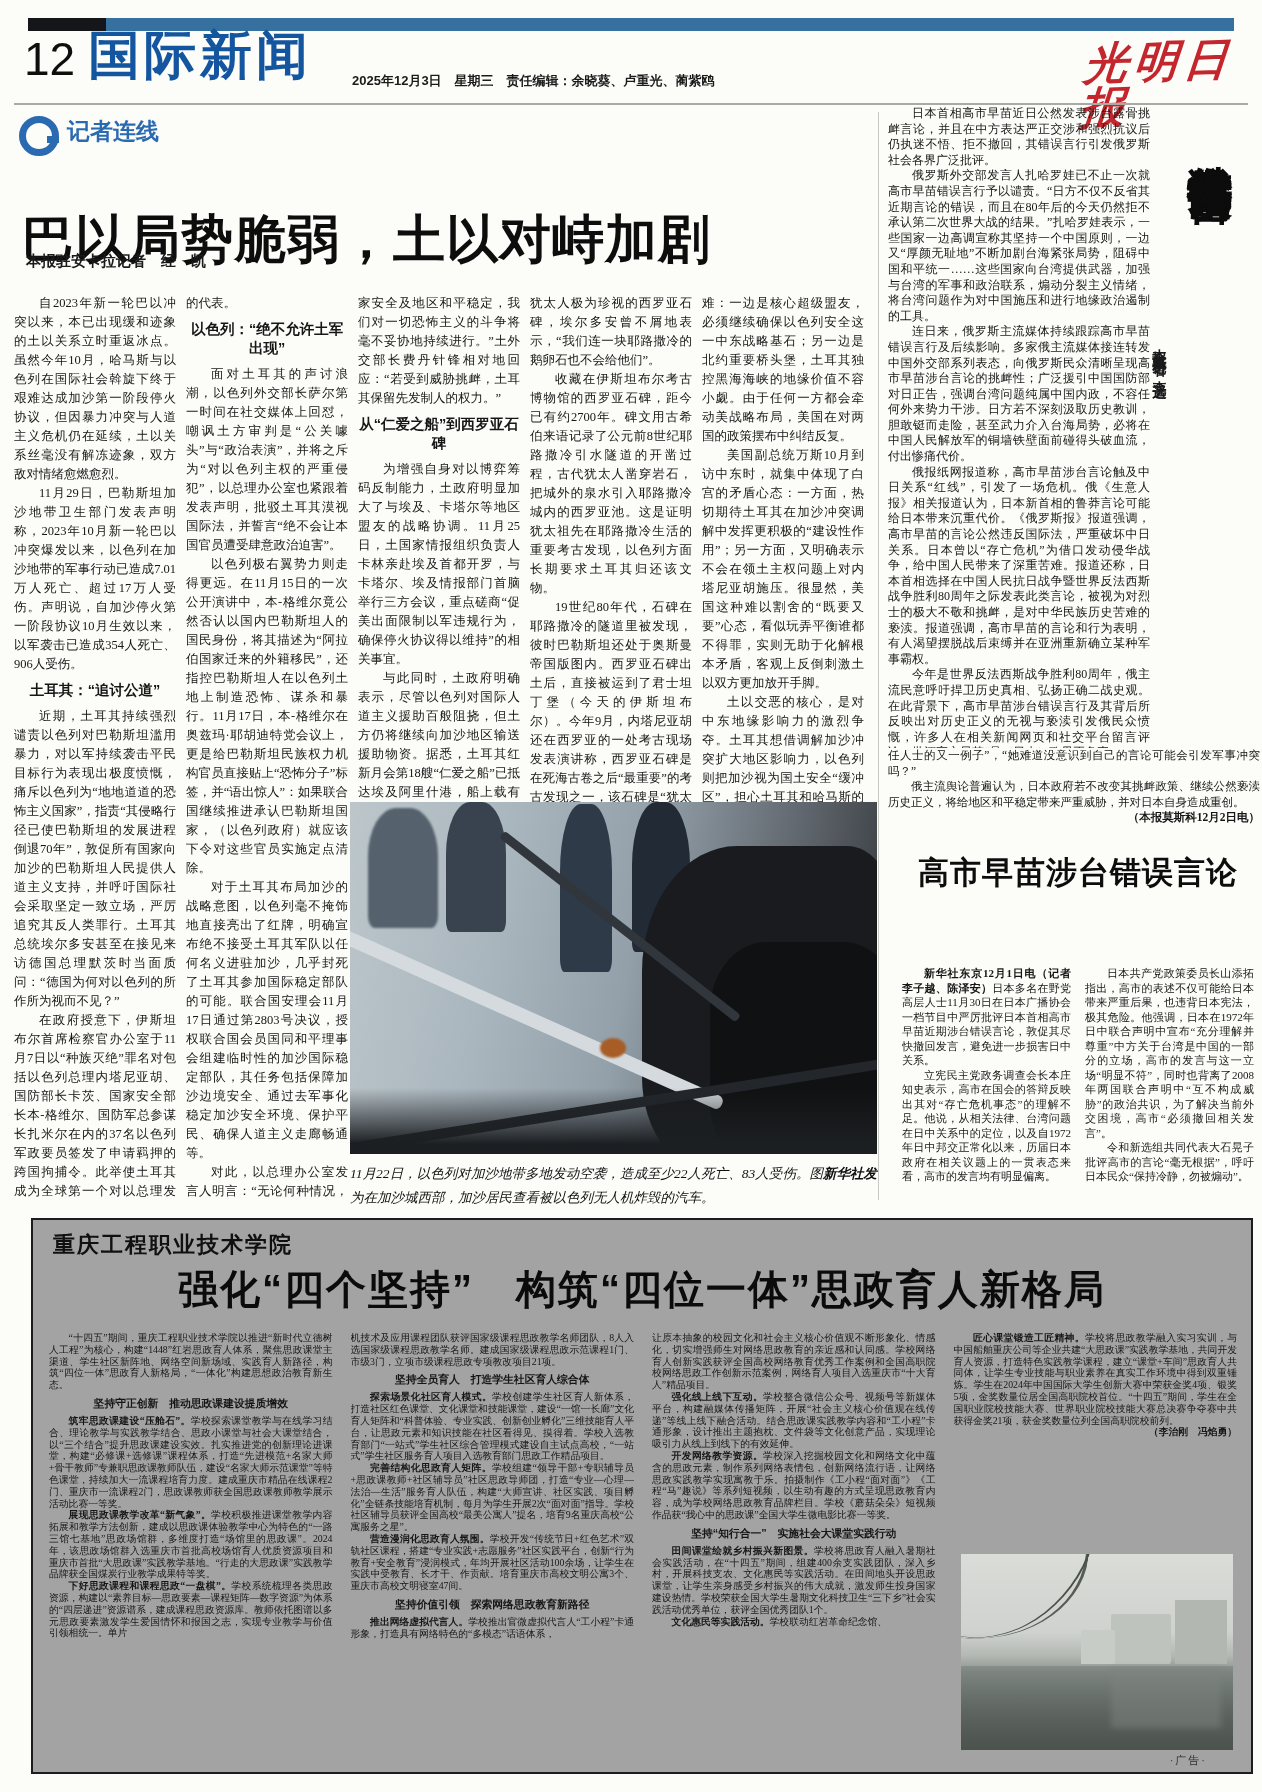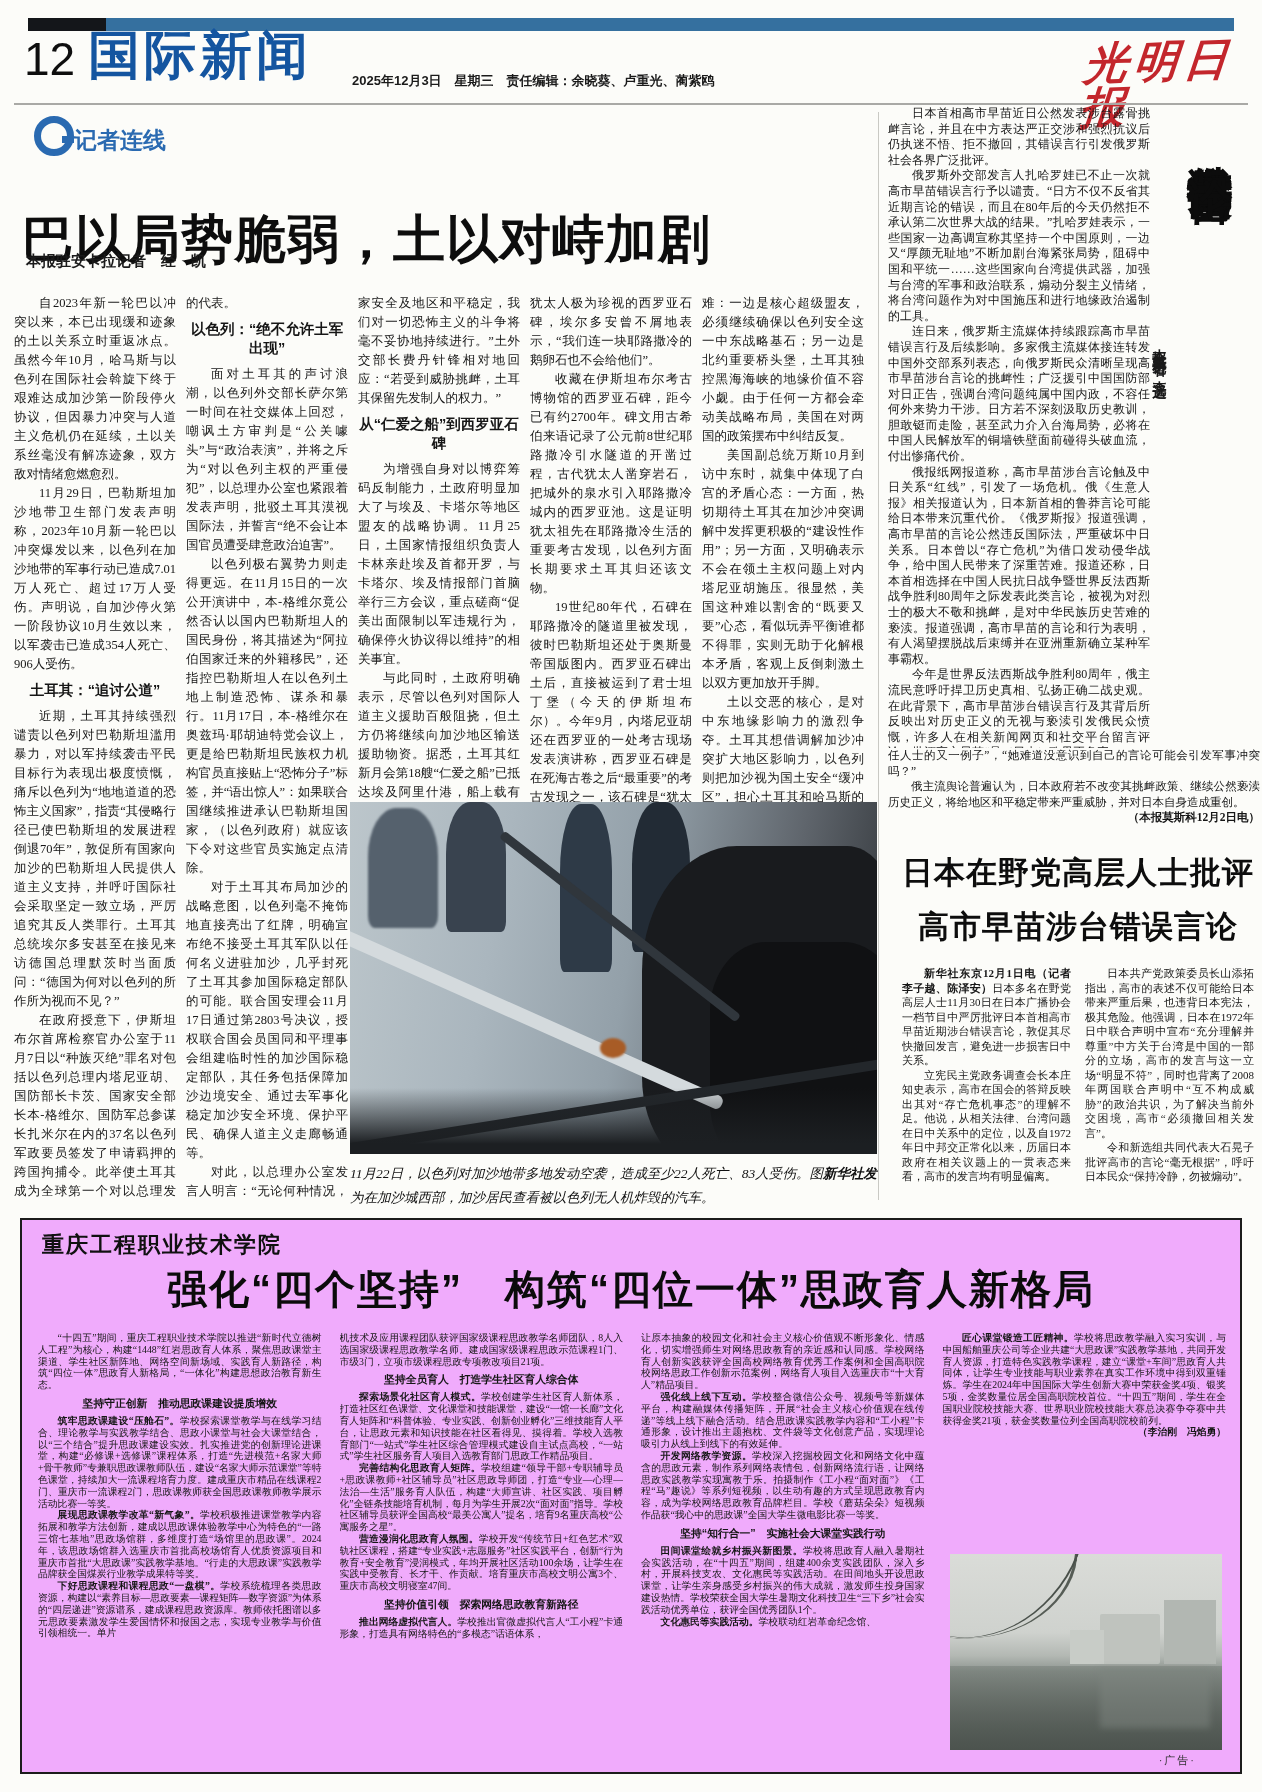--- a/index.html
+++ b/index.html
@@ -11,21 +11,21 @@
   .pagenum{position:absolute;left:24px;top:36px;font-family:"Liberation Sans",sans-serif;
            font-size:46px;font-weight:400;color:#0e0e0e;line-height:1;}
   .section-title{position:absolute;left:88px;top:30px;font-size:52px;font-weight:900;
            color:#1455a0;letter-spacing:4px;line-height:1;}
   .date-line{position:absolute;left:352px;top:72px;font-size:13px;font-weight:700;color:#1a1a1a;
            font-family:"Liberation Sans",sans-serif;}
   .masthead{position:absolute;left:1082px;top:40px;font-size:44px;font-weight:900;color:#c3262c;
            letter-spacing:6px;font-style:italic;transform:rotate(-2deg) skewX(-7deg);line-height:1;}
   .header-rule{position:absolute;left:14px;top:103px;width:1234px;height:2px;background:#a9a9a6;}
   
-  .badge{position:absolute;left:34px;top:116px;display:flex;align-items:flex-end;}
+  .badge{position:absolute;left:19px;top:116px;display:flex;align-items:flex-start;gap:8px;}
   .gicon{width:26px;height:26px;border:7px solid #2a6ab1;border-radius:50%;position:relative;box-sizing:content-box;}
   .gicon:after{content:"";position:absolute;right:-7px;top:13px;width:12px;height:7px;background:#2a6ab1;}
   .badge-label{font-family:"Liberation Sans",sans-serif;font-size:23px;font-weight:700;color:#2a6ab1;}
   
   .main-headline{position:absolute;left:22px;top:176px;width:840px;font-size:52px;font-weight:900;
            letter-spacing:1px;color:#0d0d0d;line-height:1.1;white-space:nowrap;}
   .main-byline{position:absolute;left:26px;top:252px;font-size:15px;font-weight:700;color:#1a1a1a;}
   .cols{display:flex;align-items:flex-start;}
   .main-cols{position:absolute;left:14px;top:294px;width:852px;gap:10px;}
   .main-cols .ncol{width:162px;height:906px;overflow:hidden;font-size:12.5px;line-height:19px;text-align:justify;}
@@ -66,22 +66,22 @@
   .ru-byline{position:absolute;left:1150px;top:338px;height:250px;writing-mode:vertical-rl;
           font-size:14px;font-weight:700;color:#1a1a1a;letter-spacing:2px;}
   .ru-headline{position:absolute;left:1174px;top:130px;height:592px;writing-mode:vertical-rl;
           font-size:45px;font-weight:900;letter-spacing:1px;color:#0c0c0c;line-height:1.6;}
   
   .jp-headline{position:absolute;left:900px;top:846px;width:356px;text-align:center;font-weight:900;
           font-size:31px;line-height:1.75;color:#0d0d0d;letter-spacing:1px;}
   .jp-cols{position:absolute;left:902px;top:966px;width:352px;gap:14px;}
   .jp-cols .ncol{width:169px;height:234px;overflow:hidden;font-size:11px;line-height:14.5px;text-align:justify;}
   
-  .ad-box{position:absolute;left:20px;top:1218px;width:1222px;height:556px;border:2px solid #1c1c1c;
-          box-sizing:border-box;background:#f0abfc;}
+  .ad-box{position:absolute;left:31px;top:1218px;width:1222px;height:556px;border:2px solid #1c1c1c;
+          box-sizing:border-box;background:#a3a3a3;}
   .ad-org{position:absolute;left:20px;top:10px;font-family:"Liberation Sans",sans-serif;
           font-size:22px;font-weight:700;color:#101010;letter-spacing:2px;}
   .ad-headline{position:absolute;left:0;top:42px;width:100%;text-align:center;font-size:40px;font-weight:900;
           letter-spacing:2px;color:#0b0b0b;font-family:"Liberation Sans",sans-serif;}
   .ad-cols{position:absolute;left:16px;top:112px;width:1188px;gap:18px;}
   .ad-cols .ncol{width:284px;height:432px;overflow:hidden;font-size:9.8px;line-height:11.8px;text-align:justify;}
   .ad-cols .itm-h{font-size:10.8px;margin:5px 0;}
   .ad-mark{position:absolute;right:44px;bottom:4px;font-size:11px;color:#333;letter-spacing:2px;}
   
   .photo2{position:absolute;right:18px;bottom:22px;width:272px;height:196px;overflow:hidden;
@@ -183,21 +183,20 @@
       <div class="ncol">
         <div class="itm itm-pc">任人士的又一例子”，“她难道没意识到自己的言论可能会引发军事冲突吗？”</div>
         <div class="itm itm-p">俄主流舆论普遍认为，日本政府若不改变其挑衅政策、继续公然亵渎历史正义，将给地区和平稳定带来严重威胁，并对日本自身造成重创。</div>
         <div class="itm itm-d">（本报莫斯科12月2日电）</div>
       </div>
     </div>
   <div class="ru-byline">本报驻莫斯科记者　李遥远</div>
   <h2 class="ru-headline" style="margin:0">俄舆论批评高市早苗错误言论</h2>
 
   <h2 class="jp-headline" style="margin:0">
-    <span style="display:block">日本在野党高层人士批评</span>
     <span style="display:block">高市早苗涉台错误言论</span>
   </h2>
   <div class="cols jp-cols">
       <div class="ncol">
         <div class="itm itm-p"><b class="lead">新华社东京12月1日电（记者李子越、陈泽安）</b>日本多名在野党高层人士11月30日在日本广播协会一档节目中严厉批评日本首相高市早苗近期涉台错误言论，敦促其尽快撤回发言，避免进一步损害日中关系。</div>
         <div class="itm itm-p">立宪民主党政务调查会长本庄知史表示，高市在国会的答辩反映出其对“存亡危机事态”的理解不足。他说，从相关法律、台湾问题在日中关系中的定位，以及自1972年日中邦交正常化以来，历届日本政府在相关议题上的一贯表态来看，高市的发言均有明显偏离。</div>
       </div>
       <div class="ncol">
         <div class="itm itm-p">日本共产党政策委员长山添拓指出，高市的表述不仅可能给日本带来严重后果，也违背日本宪法，极其危险。他强调，日本在1972年日中联合声明中宣布“充分理解并尊重”中方关于台湾是中国的一部分的立场，高市的发言与这一立场“明显不符”，同时也背离了2008年两国联合声明中“互不构成威胁”的政治共识，为了解决当前外交困境，高市“必须撤回相关发言”。</div>
         <div class="itm itm-p">令和新选组共同代表大石晃子批评高市的言论“毫无根据”，呼吁日本民众“保持冷静，勿被煽动”。</div>

